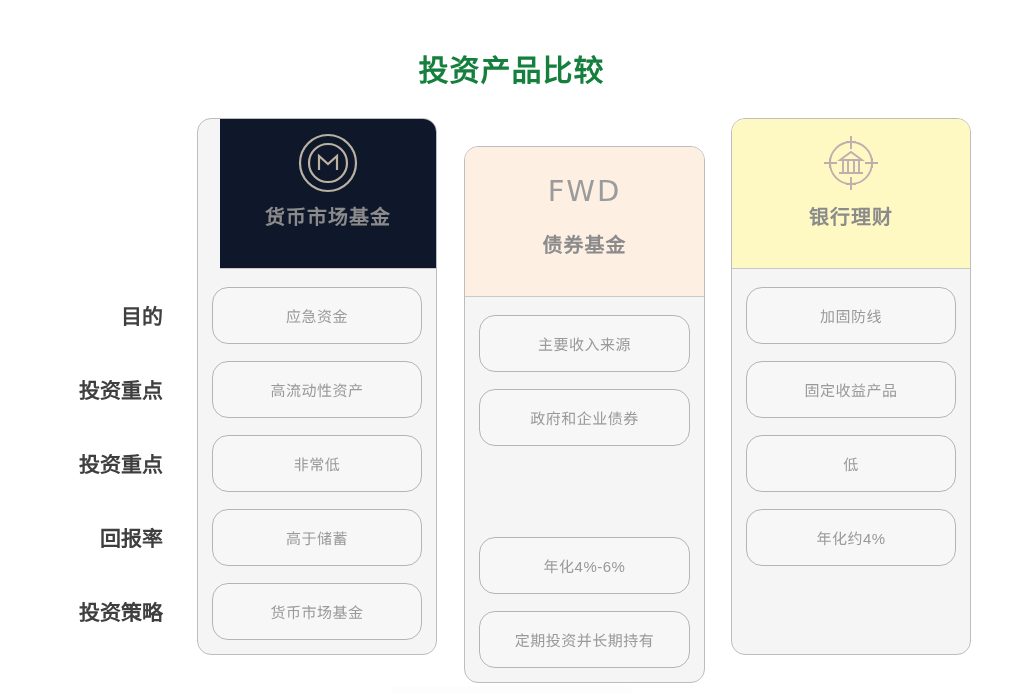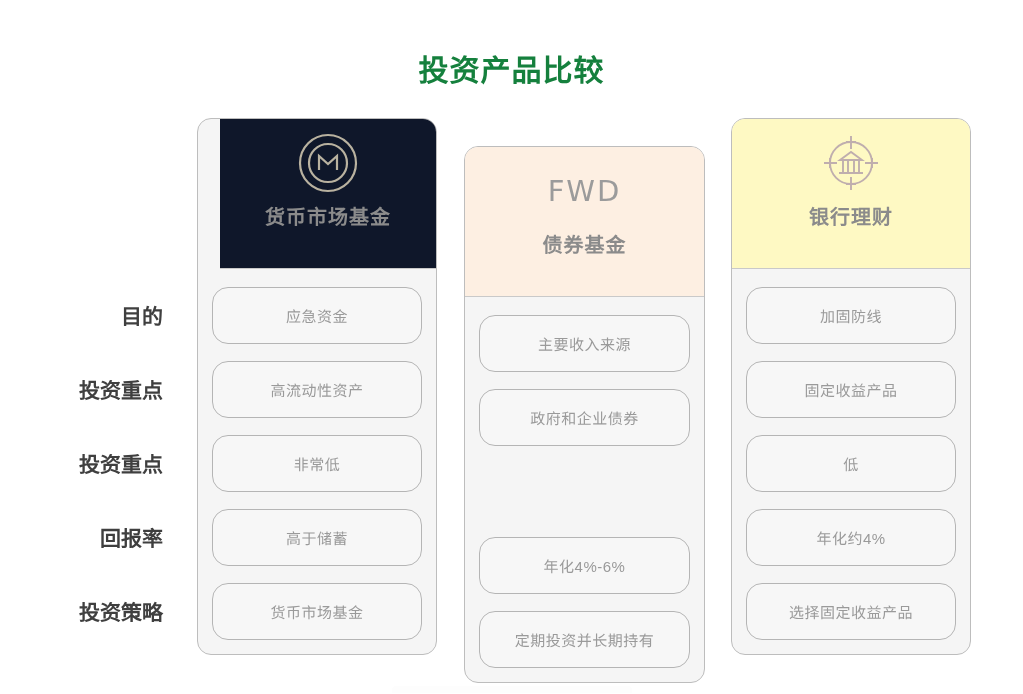--- a/index.html
+++ b/index.html
@@ -222,19 +222,18 @@
           </svg>
         </span>
       </div>
       <div class="card-title">银行理财</div>
     </div>
     <div class="card-body">
       <div class="cell" style="top:18px">加固防线</div>
       <div class="cell" style="top:92px">固定收益产品</div>
       <div class="cell" style="top:166px">低</div>
       <div class="cell" style="top:240px">年化约4%</div>
-      <div class="cell" style="top:314px">选择固定收益产品</div>
     </div>
   </div>
 
 </div>
 
 <div class="bottom-strip"></div>
 
 </body></html>

